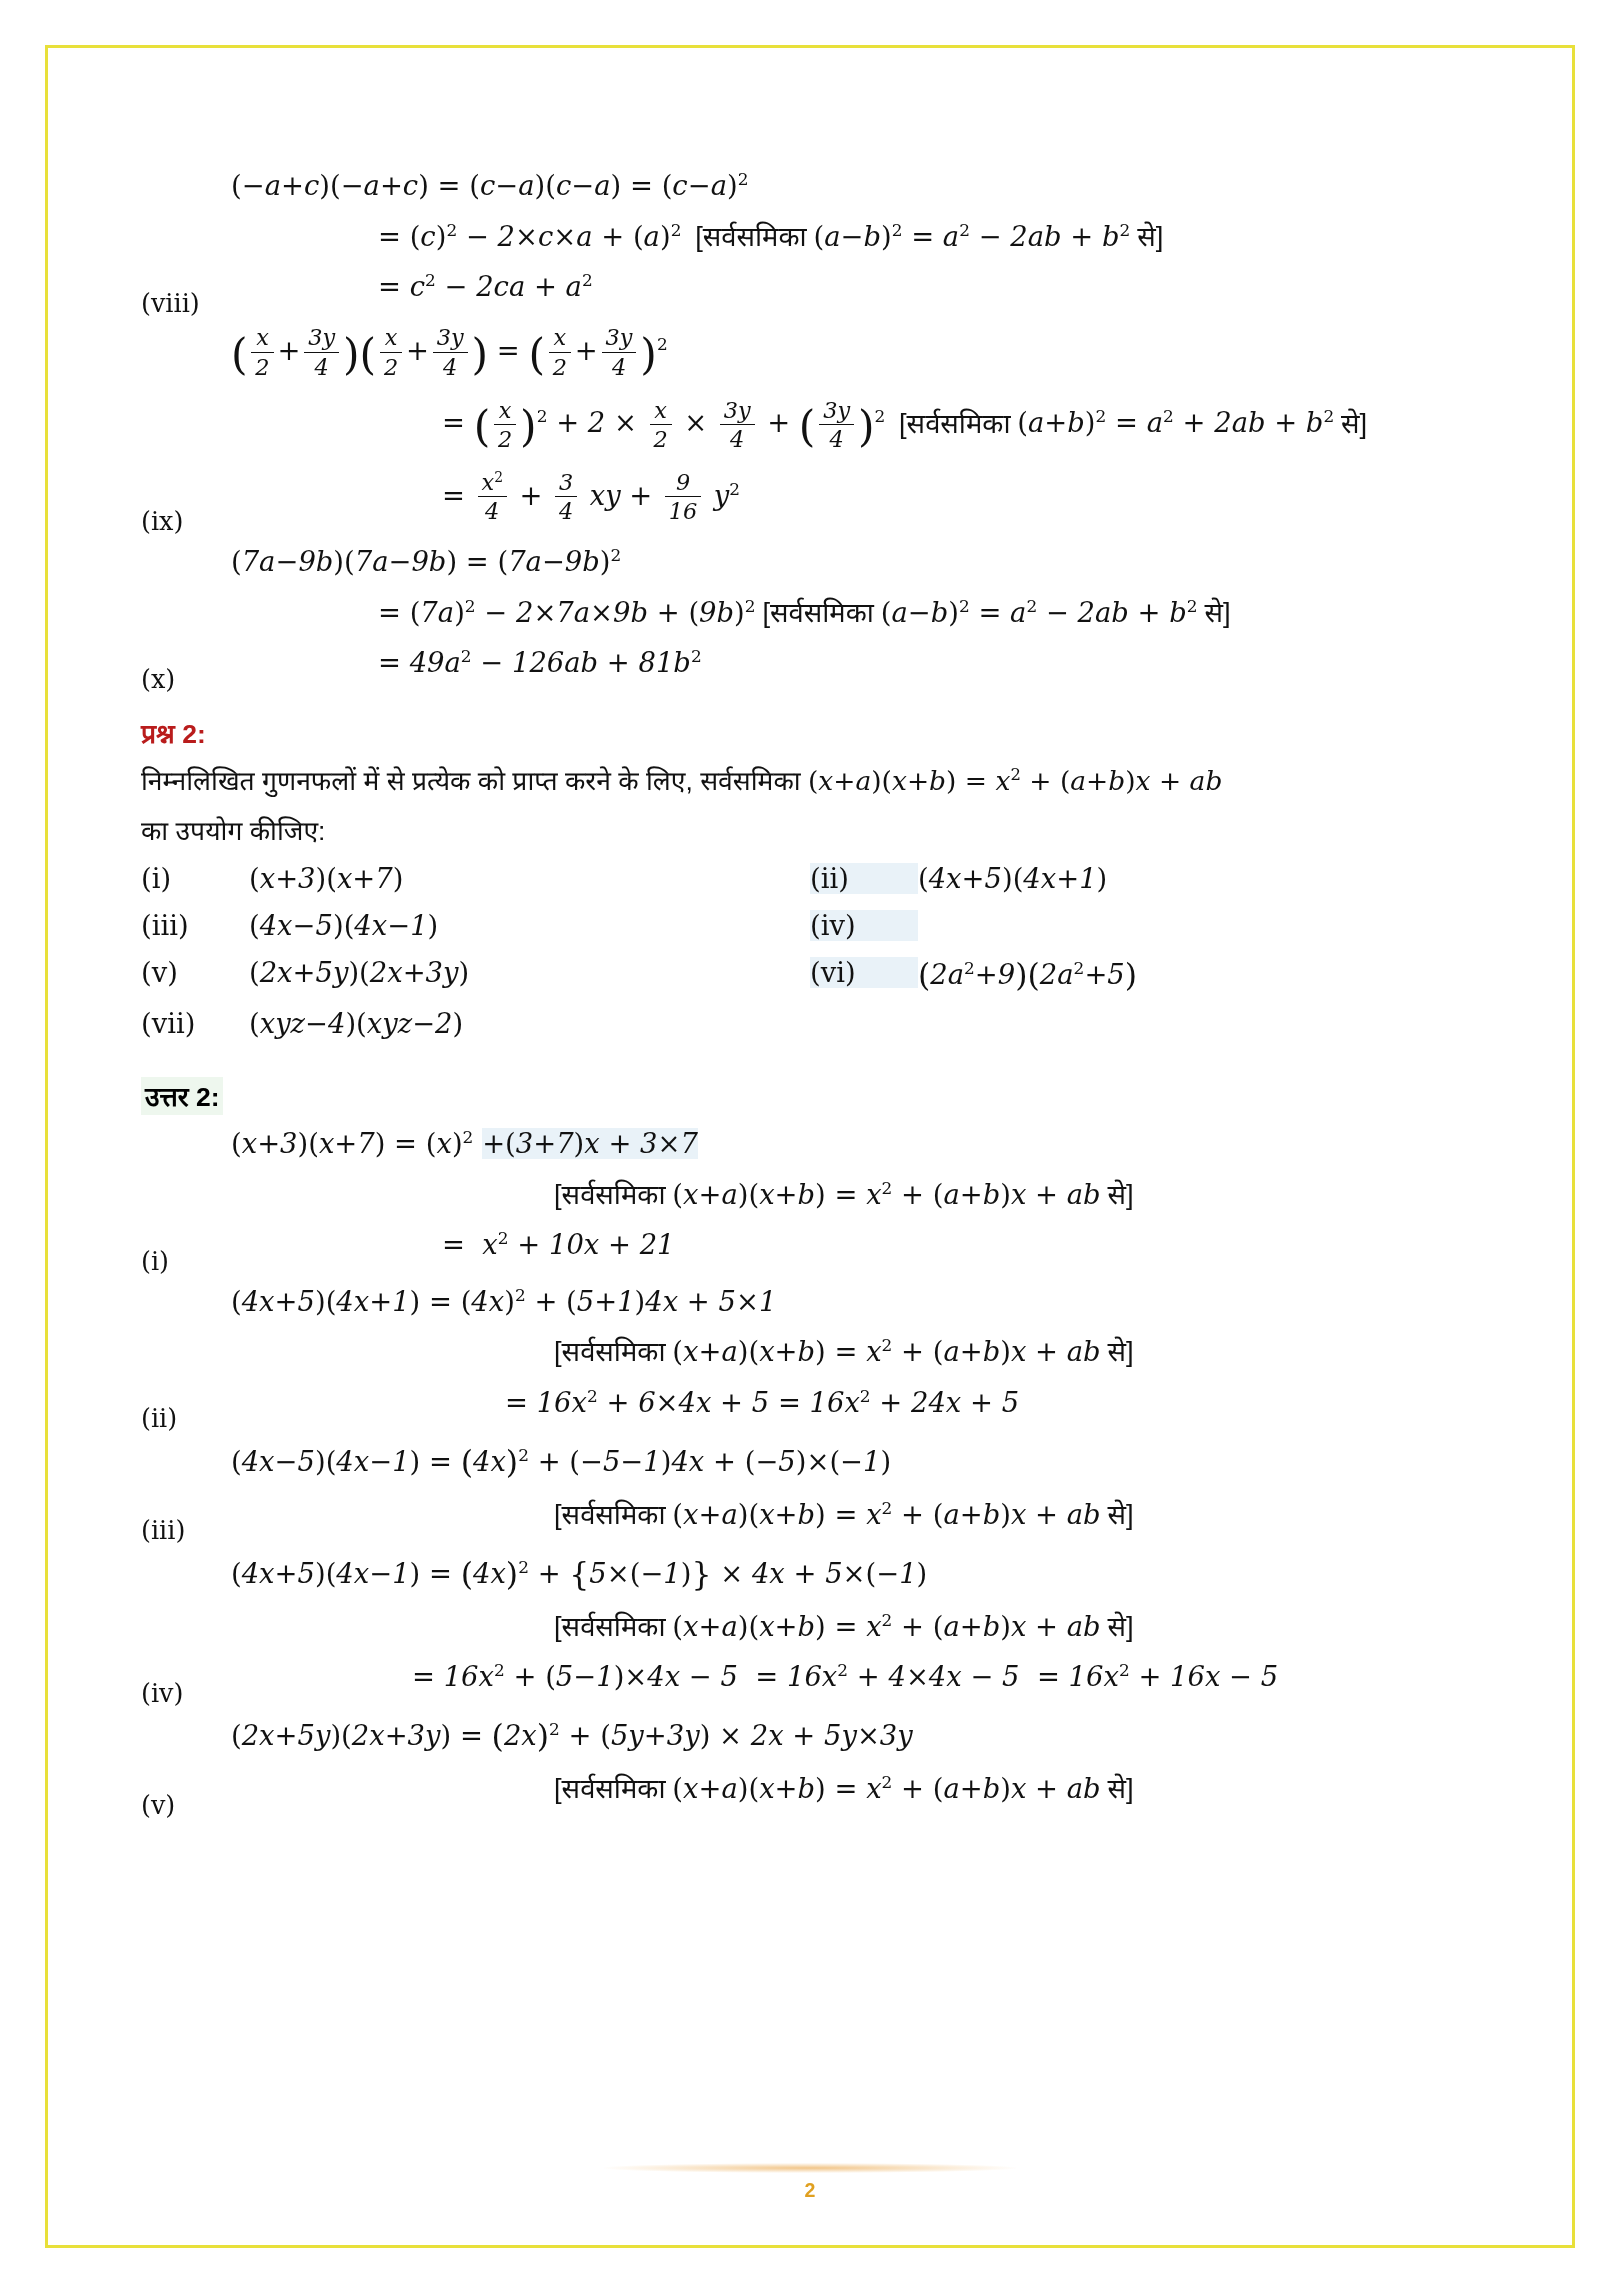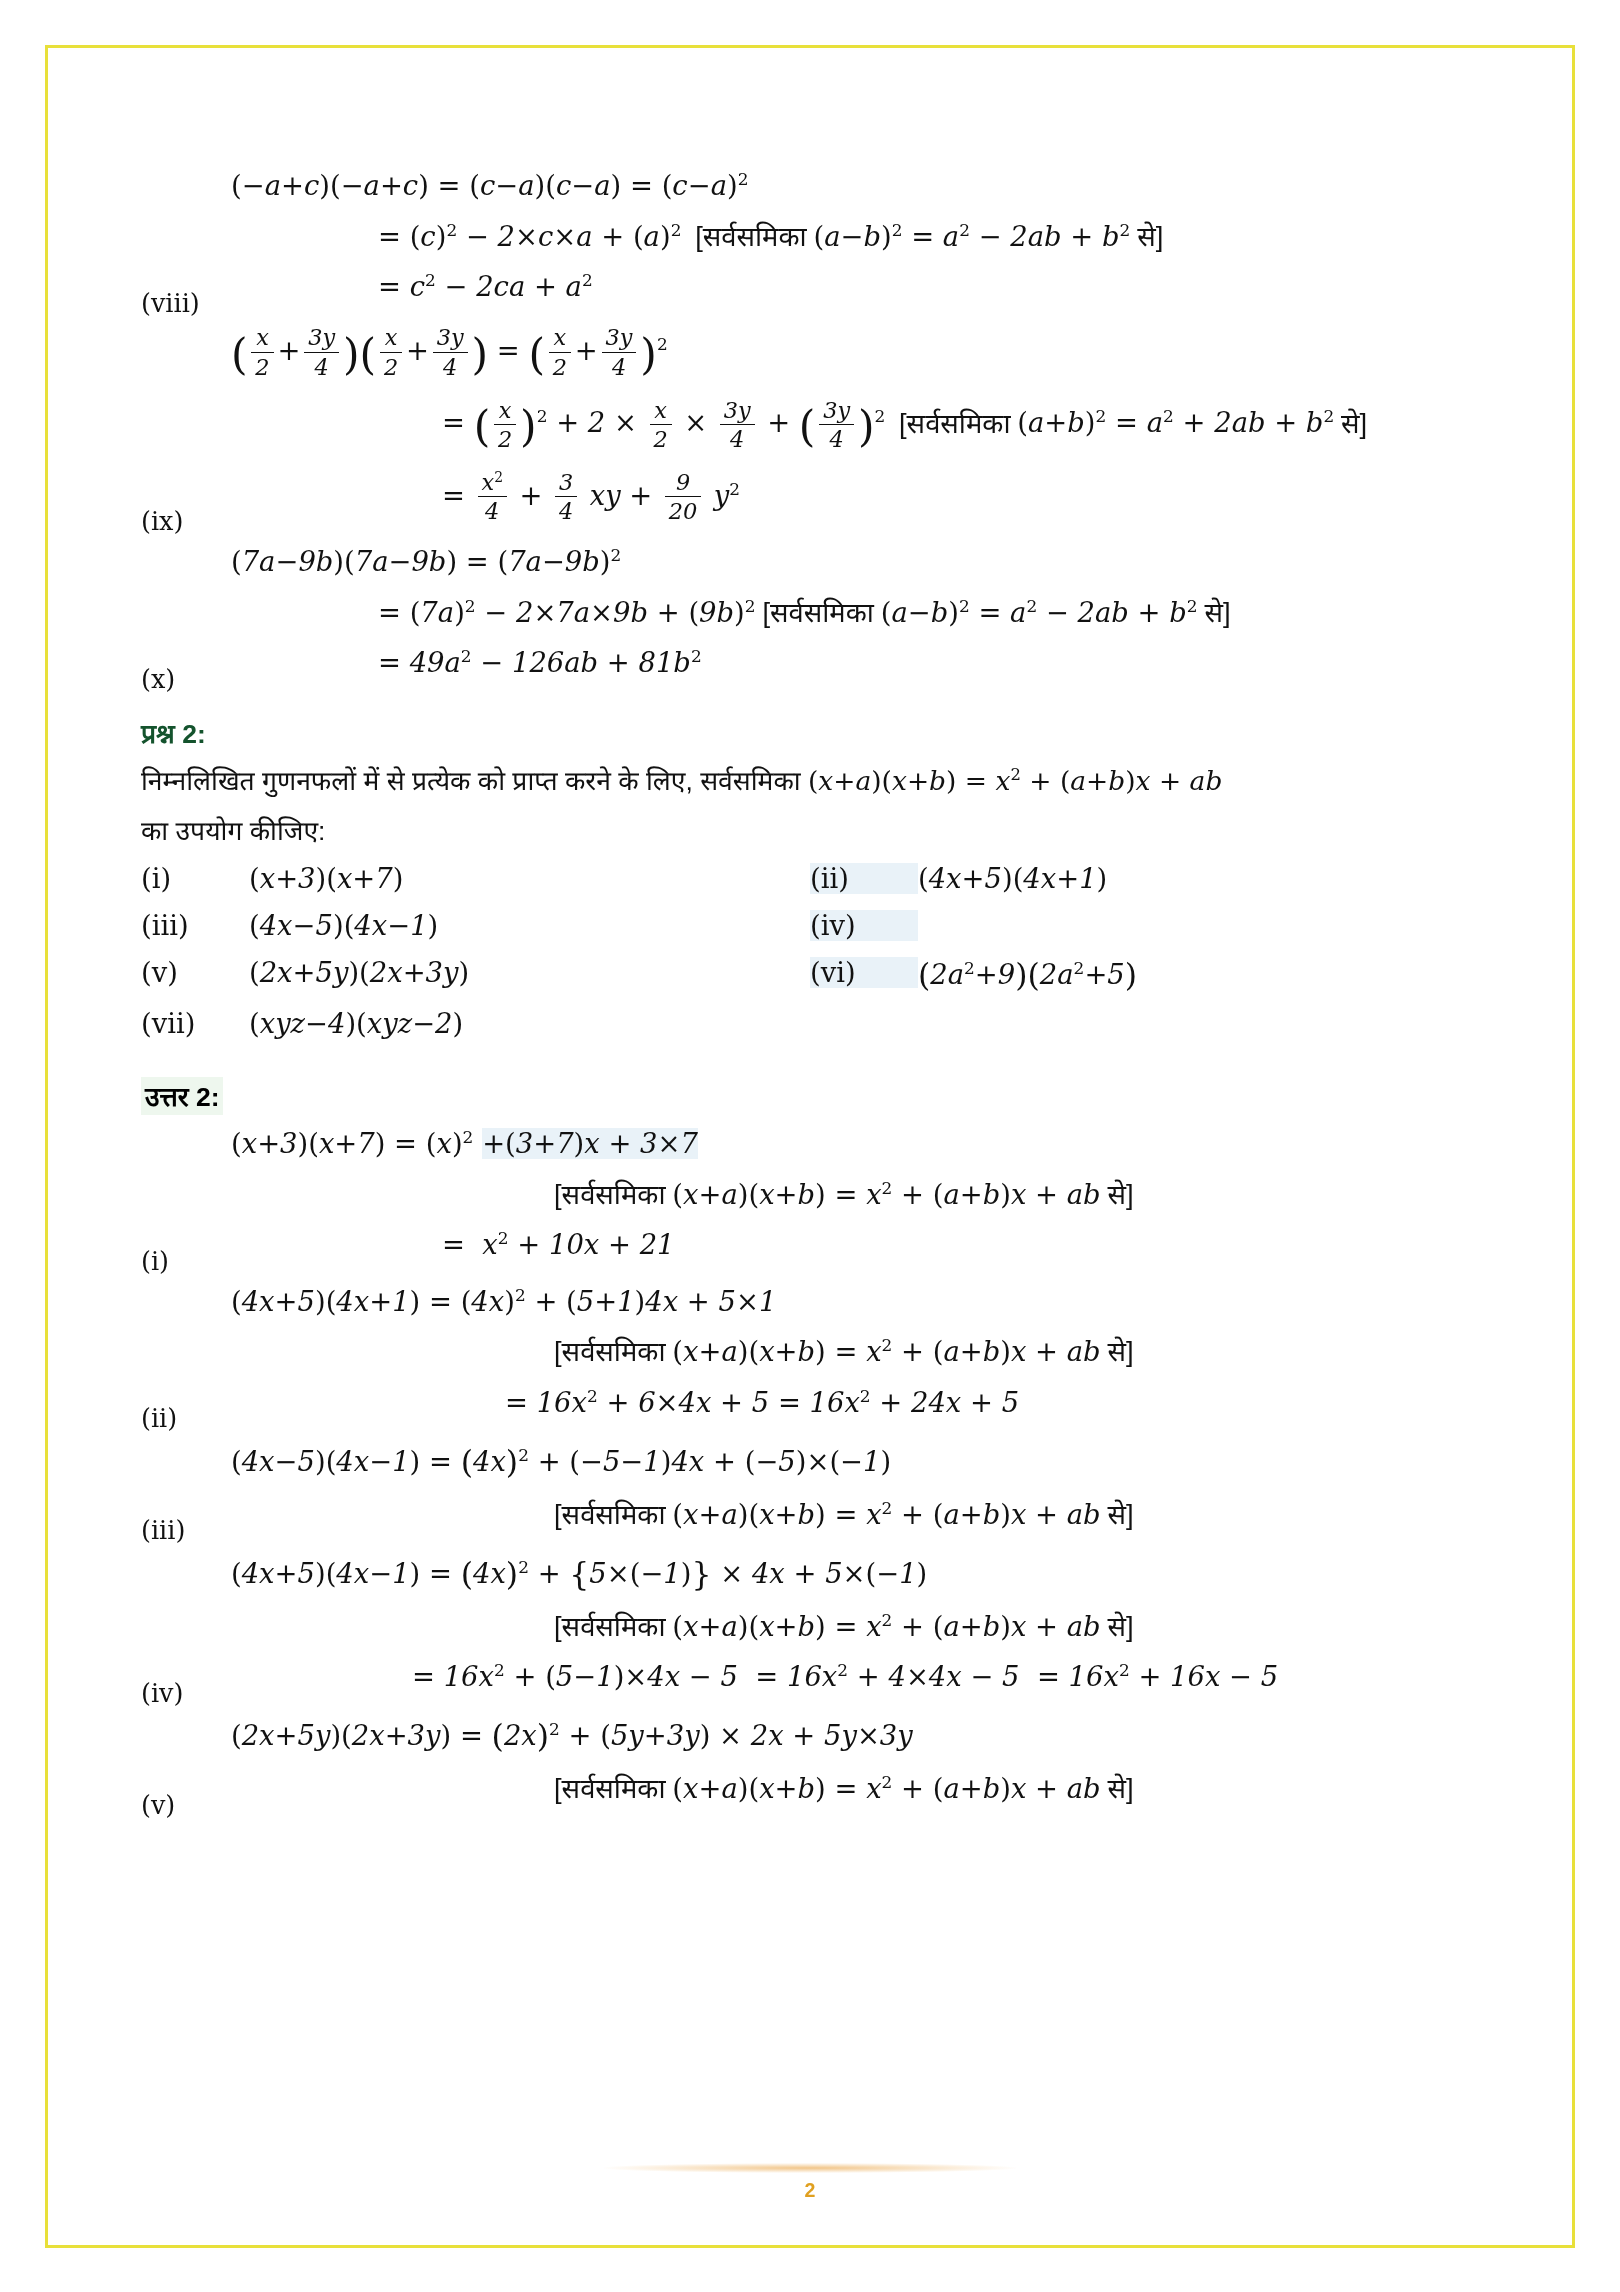--- a/index.html
+++ b/index.html
@@ -41,21 +41,21 @@
   .indent2{padding-left:211px;}
   .indent3{padding-left:323px;}
   .indent4{padding-left:274px;}
 
   .frac{display:inline-block; vertical-align:middle; text-align:center; font-size:0.82em; margin:0 3.9px;}
   .frac .num{display:block; padding:0 3.9px; border-bottom:1.4px solid #111; line-height:1.25;}
   .frac .den{display:block; padding:0 3.9px; line-height:1.3;}
   .big{font-size:1.55em; font-style:normal; vertical-align:-0.22em; font-family:"DejaVu Serif", serif;}
   .bigc{font-size:1.15em; font-style:normal; vertical-align:-0.05em;}
 
-  .q-head{color:#14532d; font-family:"Liberation Sans", sans-serif; font-weight:bold; font-size:26.5px; margin:21.6px 0 7.8px 0;}
+  .q-head{color:#b91c1c; font-family:"Liberation Sans", sans-serif; font-weight:bold; font-size:26.5px; margin:21.6px 0 7.8px 0;}
   .a-head{color:#000000; font-family:"Liberation Sans", sans-serif; font-weight:bold; font-size:26.5px; margin:21.6px 0 9.8px 0; display:inline-block; background:#eef7ee; padding:1px 3.9px;}
   .q-text{font-family:"Liberation Sans", sans-serif; font-size:26.5px; line-height:1.65; margin-bottom:5.9px;}
 
   .qgrid{display:flex; flex-wrap:wrap; margin-top:9.8px;}
   .qitem{width:50%; display:flex; align-items:flex-start; margin-bottom:15.7px; font-size:27.4px;}
   .qitem .lbl{width:108px; flex:0 0 108px; font-family:"DejaVu Serif", serif;}
   .qitem .expr{flex:1;}
   .hl{background:#e9f2f8;}
 
   .footer{
@@ -102,21 +102,21 @@
         <div class="line">
           <span class="m"><span class="big">(</span><span class="frac"><span class="num">x</span><span class="den">2</span></span>+<span class="frac"><span class="num">3y</span><span class="den">4</span></span><span class="big">)</span><span class="big">(</span><span class="frac"><span class="num">x</span><span class="den">2</span></span>+<span class="frac"><span class="num">3y</span><span class="den">4</span></span><span class="big">)</span> = <span class="big">(</span><span class="frac"><span class="num">x</span><span class="den">2</span></span>+<span class="frac"><span class="num">3y</span><span class="den">4</span></span><span class="big">)</span><span class="supn">2</span></span>
         </div>
         <div class="line indent2">
           <span class="m">= <span class="big">(</span><span class="frac"><span class="num">x</span><span class="den">2</span></span><span class="big">)</span><span class="supn">2</span> + 2 × <span class="frac"><span class="num">x</span><span class="den">2</span></span> × <span class="frac"><span class="num">3y</span><span class="den">4</span></span> + <span class="big">(</span><span class="frac"><span class="num">3y</span><span class="den">4</span></span><span class="big">)</span><span class="supn">2</span></span>
           &nbsp;<span class="hi">[सर्वसमिका</span>
           <span class="m"><span class="paren">(</span>a+b<span class="paren">)</span><span class="supn">2</span> = a<span class="supn">2</span> + 2ab + b<span class="supn">2</span></span>
           <span class="hi">से]</span>
         </div>
         <div class="line indent2">
-          <span class="m">= <span class="frac"><span class="num">x<span class="supn">2</span></span><span class="den">4</span></span> + <span class="frac"><span class="num">3</span><span class="den">4</span></span> xy + <span class="frac"><span class="num">9</span><span class="den">20</span></span> y<span class="supn">2</span></span>
+          <span class="m">= <span class="frac"><span class="num">x<span class="supn">2</span></span><span class="den">4</span></span> + <span class="frac"><span class="num">3</span><span class="den">4</span></span> xy + <span class="frac"><span class="num">9</span><span class="den">16</span></span> y<span class="supn">2</span></span>
         </div>
       </div>
     </div>
 
     
     <div class="row">
       <div class="tag">(x)</div>
       <div class="body-cell">
         <div class="line">
           <span class="m"><span class="paren">(</span>7a−9b<span class="paren">)(</span>7a−9b<span class="paren">)</span> = <span class="paren">(</span>7a−9b<span class="paren">)</span><span class="supn">2</span></span>

